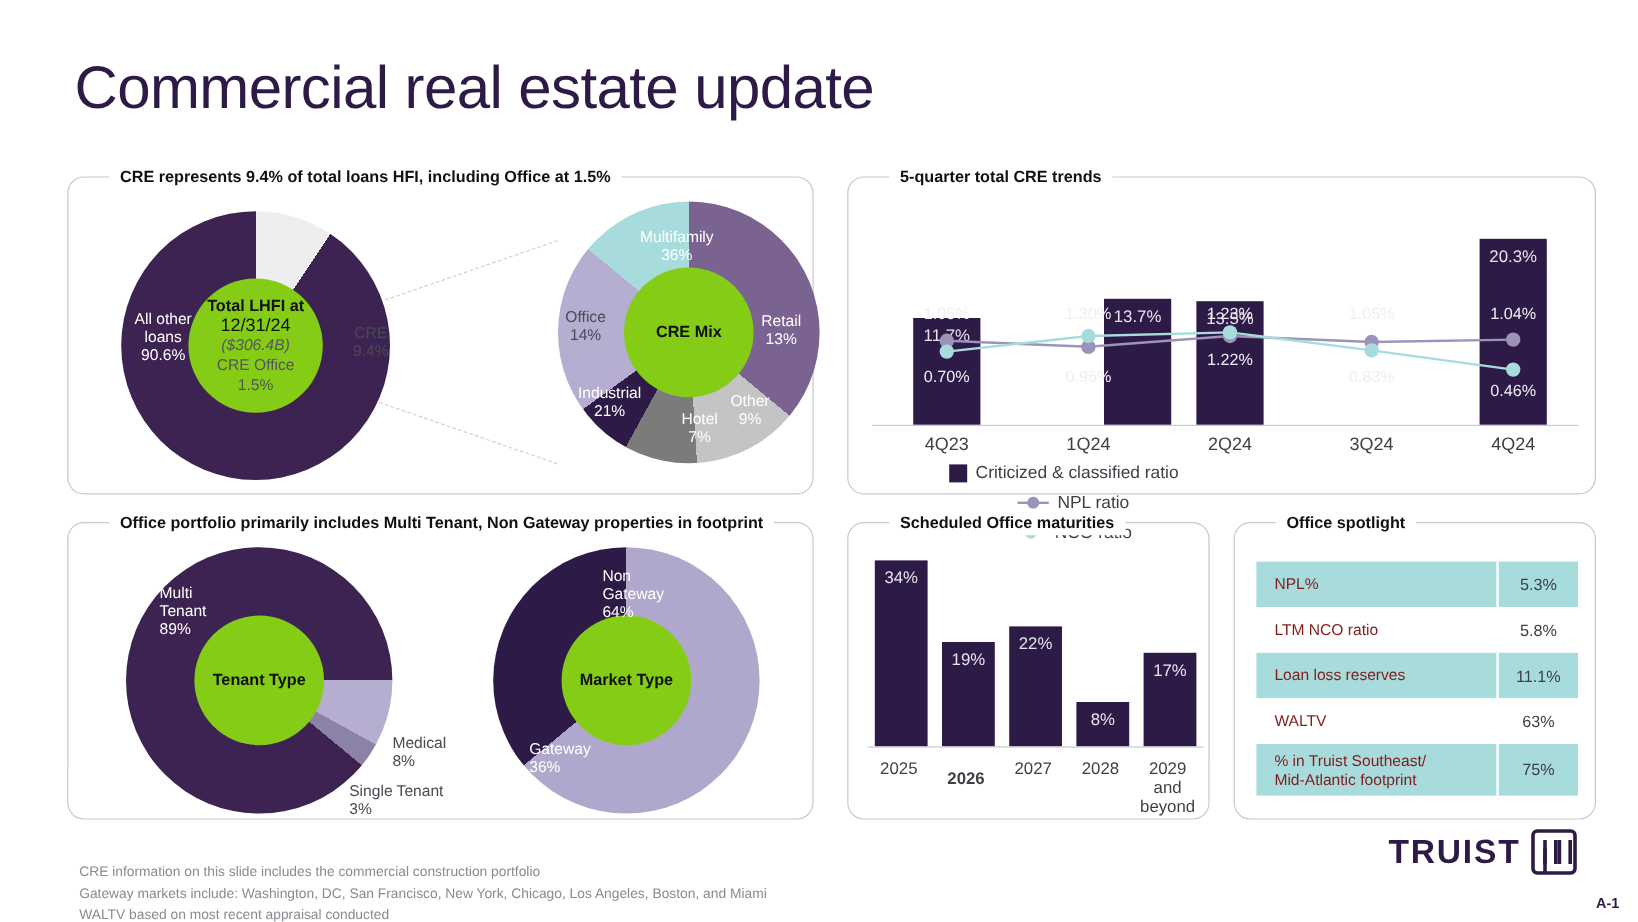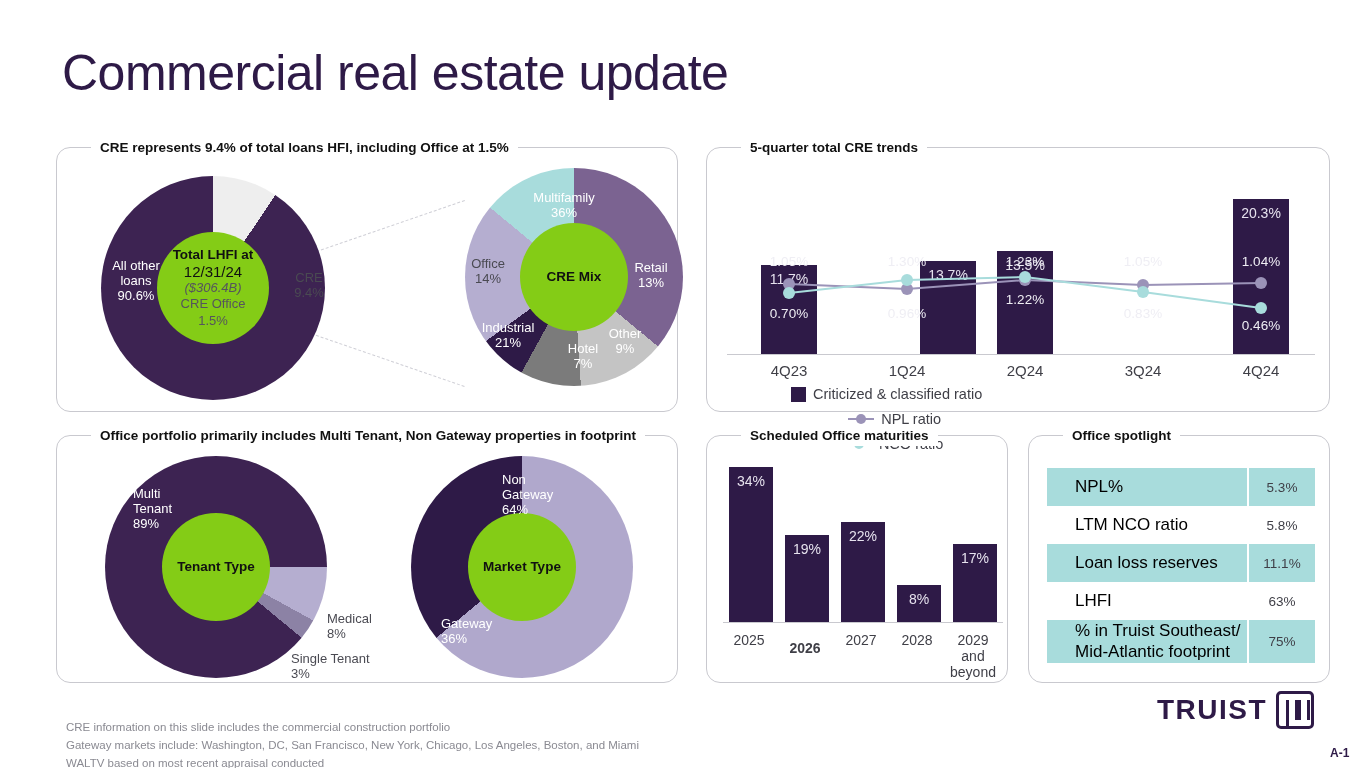--- a/index.html
+++ b/index.html
@@ -78,21 +78,21 @@
     width: 10px; height: 10px; border-radius: 50%;
   }
   .legend-text { font-size: 14.5px; color: #3f3f47; }
 
   
   .spot-table { position: absolute; left: 18px; top: 32px; width: 268px; }
   .spot-row { display: flex; height: 38px; }
   .spot-row.two-line { height: 43px; }
   .spot-row .k {
     flex: 1 1 auto; display: flex; align-items: center;
-    padding-left: 28px; font-size: 17px; color: #000000; line-height: 1.22;
+    padding-left: 15px; font-size: 13px; color: #7f1d1d; line-height: 1.22;
   }
   .spot-row .v {
     flex: 0 0 68px; display: flex; align-items: center; justify-content: center;
     font-size: 13.5px; color: #3f3f47;
     border-left: 2px solid #ffffff;
   }
   .spot-row.alt .k, .spot-row.alt .v { background: #a8dcdc; }
   .spot-row.plain .k, .spot-row.plain .v { background: #ffffff; }
 
   
@@ -181,21 +181,21 @@
   </div>
 
   <div class="panel" id="panel-trends">
     <div class="panel-title">5-quarter total CRE trends</div>
 
     <div class="chartarea" style="left:20px; top:18px; width:588px; height:192px;">
 
       <div class="bar" style="left:34px; bottom:4px; width:56px; height:89px;">
         <div class="bar-val" style="top:6px;">11.7%</div>
       </div>
-      <div class="bar" style="left:152px; bottom:4px; width:56px; height:93px;margin-left:41px;">
+      <div class="bar" style="left:152px; bottom:4px; width:56px; height:105px;margin-left:41px;">
         <div class="bar-val" style="top:6px;">13.7%</div>
       </div>
       <div class="bar" style="left:270px; bottom:4px; width:56px; height:103px;">
         <div class="bar-val" style="top:6px;">13.5%</div>
       </div>
       <div class="bar" style="left:506px; bottom:4px; width:56px; height:155px;">
         <div class="bar-val" style="top:6px;">20.3%</div>
       </div>
 
       <svg width="588" height="192" style="position:absolute; left:0; top:0;">
@@ -346,21 +346,21 @@
       </div>
       <div class="spot-row plain">
         <div class="k">LTM NCO ratio</div>
         <div class="v">5.8%</div>
       </div>
       <div class="spot-row alt">
         <div class="k">Loan loss reserves</div>
         <div class="v">11.1%</div>
       </div>
       <div class="spot-row plain">
-        <div class="k">LHFI</div>
+        <div class="k">WALTV</div>
         <div class="v">63%</div>
       </div>
       <div class="spot-row alt two-line">
         <div class="k" style="white-space:pre-line;">% in Truist Southeast/
 Mid-Atlantic footprint</div>
         <div class="v">75%</div>
       </div>
     </div>
   </div>
 

